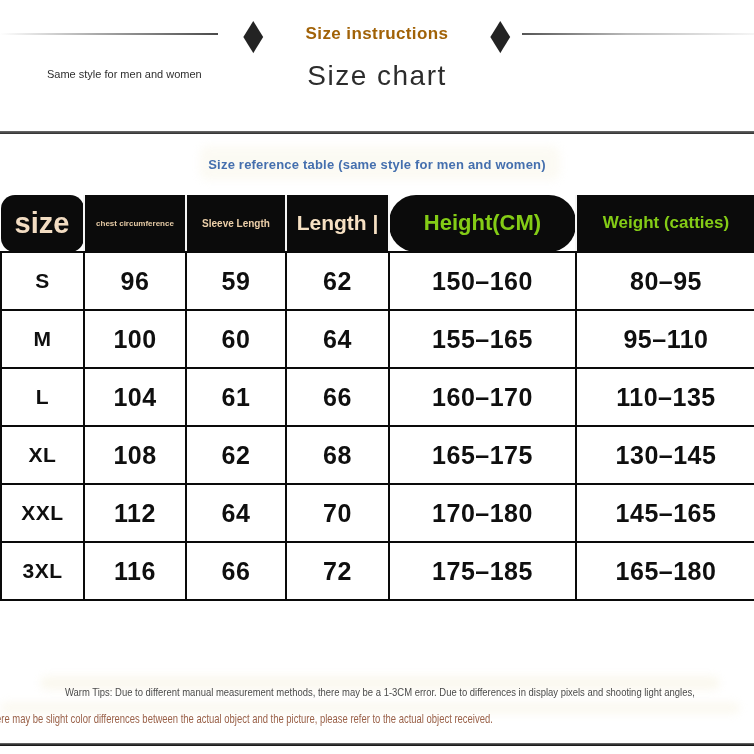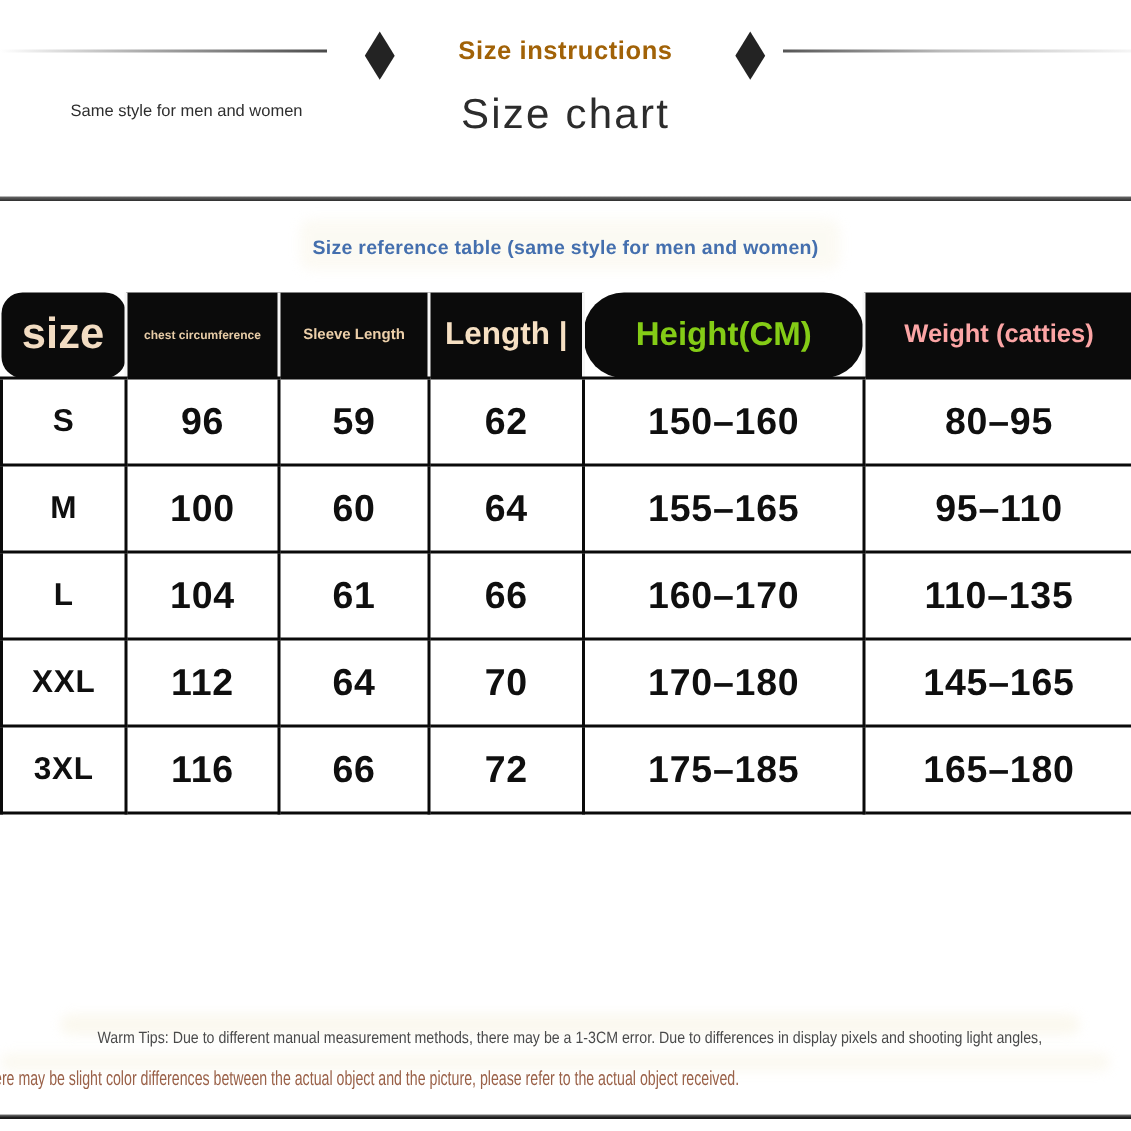--- a/index.html
+++ b/index.html
@@ -50,21 +50,21 @@
     border:2px solid #f6f6f6; border-top:none; border-bottom:2px solid #0a0a0a;
     font-weight:700; padding:0;
   }
   .size-table th:first-child{ border-left:none; }
   .size-table th:last-child{ border-right:none; }
   .h-size  { font-size:29px; font-weight:500; color:#f2dcc2;border-radius:14px; }
   .h-chest { font-size:8px;  color:#e6cba6; }
   .h-sleeve{ font-size:10px; color:#eccfa9; }
   .h-length{ font-size:21px; font-weight:500; color:#f6e0c3; }
   .h-height{ font-size:22px; font-weight:600; color:#84cc16;border-radius:27px; }
-  .h-weight{ font-size:17px; font-weight:600; color:#fca5a5; }
+  .h-weight{ font-size:17px; font-weight:600; color:#84cc16; }
   .size-table td{
     background:#fff; height:56px; text-align:center; vertical-align:middle;
     border:2px solid #0a0a0a; color:#0f0f0f;
     font-size:25px; font-weight:700; letter-spacing:.5px; padding:0;
   }
   .size-table td:last-child{ border-right:none; }
   .size-table td.col-size{ font-size:21px; }
   
   .tips-line1{
     position:absolute; top:686px; left:65px; white-space:nowrap;
@@ -147,20 +147,28 @@
         </tr>
         <tr>
           <td class="col-size">L</td>
           <td>104</td>
           <td>61</td>
           <td>66</td>
           <td>160–170</td>
           <td>110–135</td>
         </tr>
         <tr>
+          <td class="col-size">XL</td>
+          <td>108</td>
+          <td>62</td>
+          <td>68</td>
+          <td>165–175</td>
+          <td>130–145</td>
+        </tr>
+        <tr>
           <td class="col-size">XXL</td>
           <td>112</td>
           <td>64</td>
           <td>70</td>
           <td>170–180</td>
           <td>145–165</td>
         </tr>
         <tr>
           <td class="col-size">3XL</td>
           <td>116</td>

